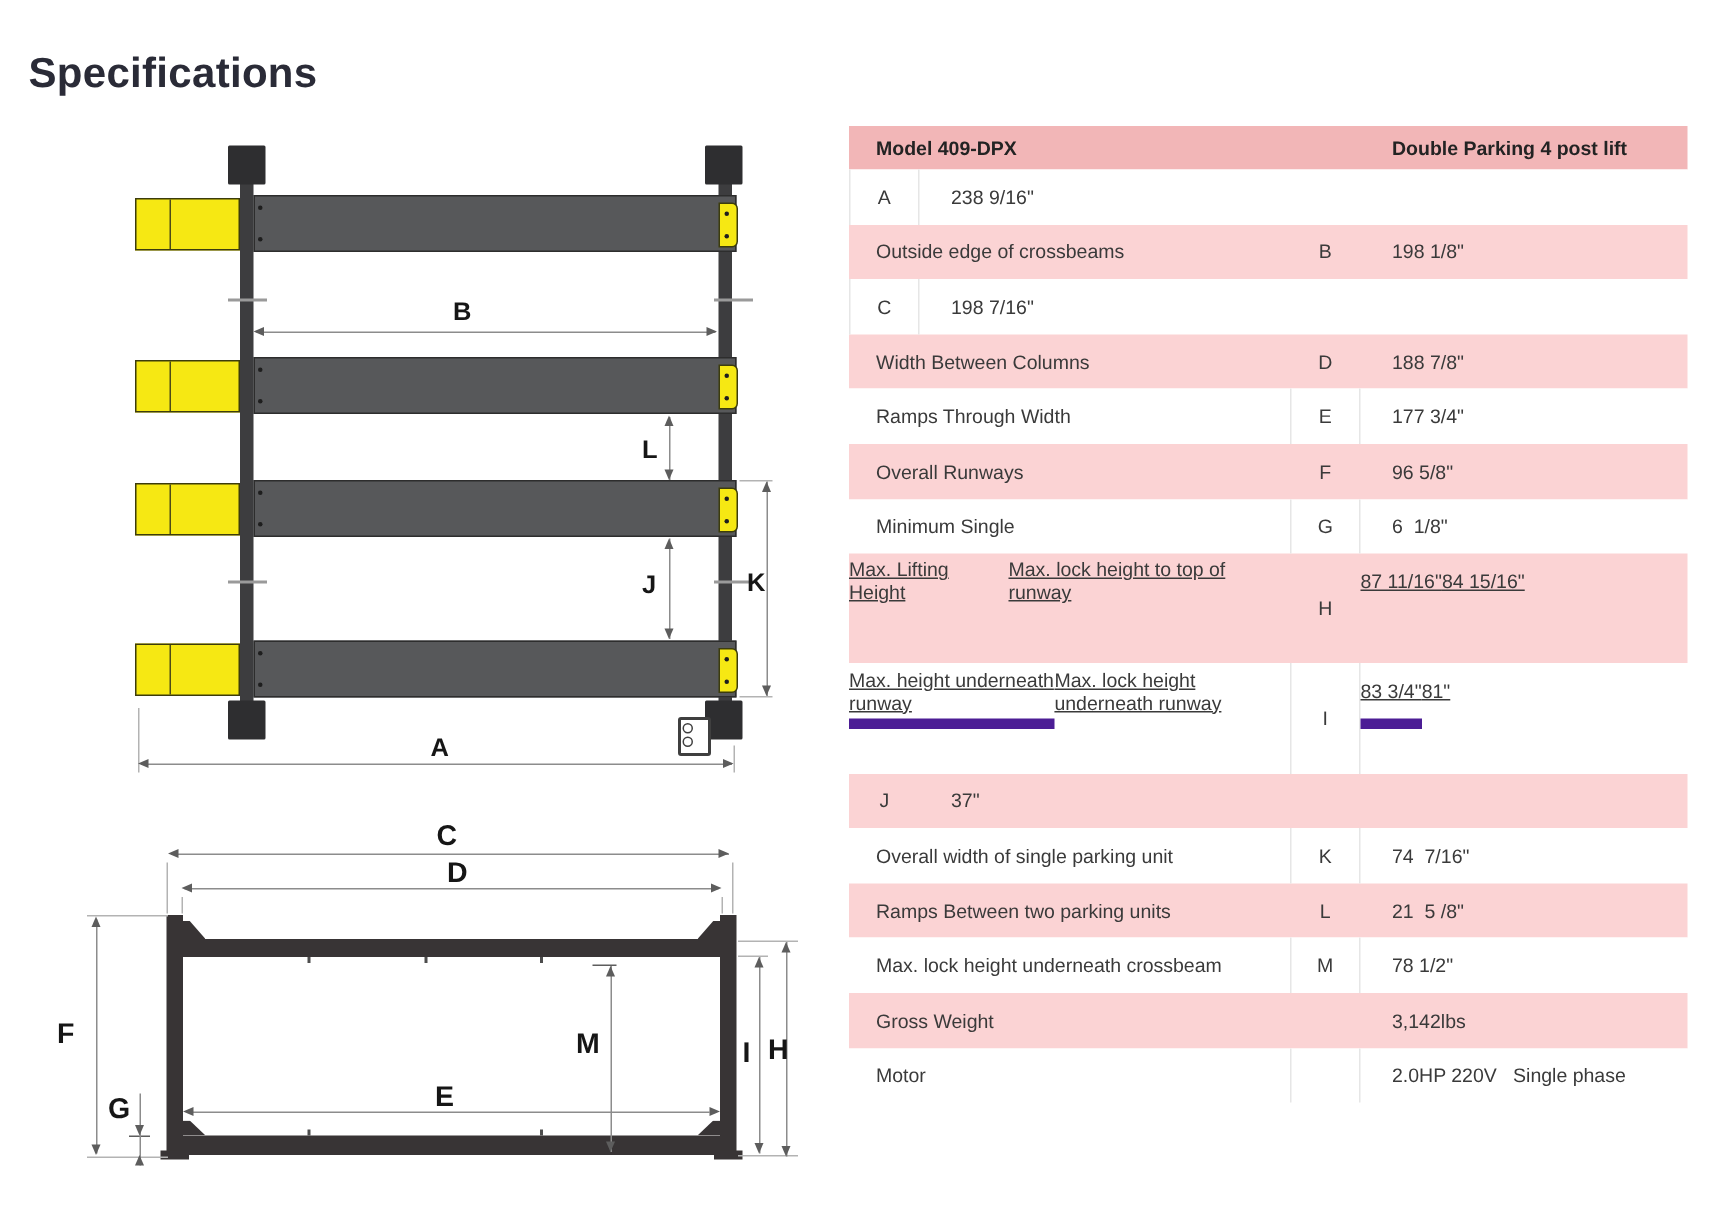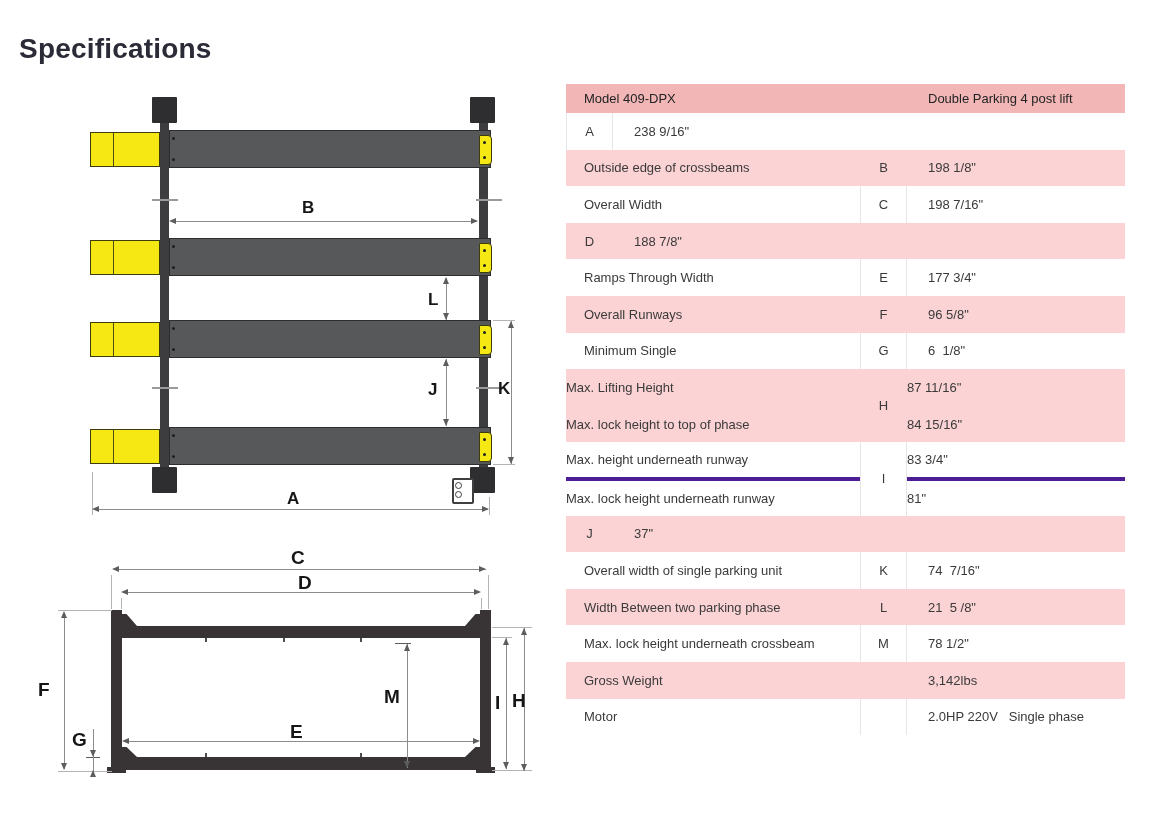--- a/index.html
+++ b/index.html
@@ -4,32 +4,32 @@
 <style>
   html,body{margin:0;padding:0;background:#ffffff;}
   #stage{position:relative;width:1152px;height:818px;background:#ffffff;overflow:hidden;
          font-family:"Liberation Sans",sans-serif;}
   .abs{position:absolute;}
   
   .page-title{position:absolute;left:19px;top:33px;font-size:28px;font-weight:bold;
               color:#2a2b37;letter-spacing:.2px;}
   
   .spec-table{position:absolute;left:566px;top:84px;width:559px;font-size:13px;color:#3a3a3a;}
-  .thead{display:flex;align-items:center;height:29px;background:#f2b6b7;font-weight:normal;color:#232323;}
+  .thead{display:flex;align-items:center;height:29px;background:#f2b6b7;font-weight:bold;color:#232323;}
   .trow{display:flex;align-items:stretch;height:36.6px;}
   .trow.pink{background:#fbd3d4;}
   .trow.white{background:#ffffff;}
   .c1{flex:1;display:flex;align-items:center;padding-left:18px;white-space:pre;}
   .c2{width:47px;display:flex;align-items:center;justify-content:center;box-sizing:border-box;}
   .c3{width:218px;display:flex;align-items:center;padding-left:21px;box-sizing:border-box;white-space:pre;}
   .trow.white .c2{border-left:1px solid #e6e6e6;border-right:1px solid #e6e6e6;}
   .dbl{height:73.2px;}
-  .stack{display:flex;flex-direction:column;}
+  .stack{display:flex;flex-direction:row;text-decoration:underline;}
   .stack>div{height:36.6px;display:flex;align-items:center;}
-  .dbl.white .stack>div:first-child{border-bottom:4px solid #4c1d95;}
+  .dbl.white .stack>div:first-child{border-bottom:7px solid #4c1d95;}
   .s1{flex:1;} .s3{width:218px;box-sizing:border-box;}
   
   .hl{position:absolute;height:1px;background:#8c8c8c;}
   .vl{position:absolute;width:1px;background:#8c8c8c;}
   .ext{background:#b3b3b3;}
   .tick{position:absolute;background:#9a9a9a;}
   .dlabel{position:absolute;font-weight:bold;color:#161616;font-size:17px;}
   .dlabel.big{font-size:19px;}
   .ar{position:absolute;width:0;height:0;}
   .ar-up{border-left:3.5px solid transparent;border-right:3.5px solid transparent;border-bottom:7px solid #5d5d5d;}
@@ -236,25 +236,25 @@
         <div class="trow white">
           <div class="c2">A</div>
           <div class="c3">238 9/16"</div>
         </div>
         <div class="trow pink">
           <div class="c1">Outside edge of crossbeams</div>
           <div class="c2">B</div>
           <div class="c3">198 1/8"</div>
         </div>
         <div class="trow white">
-          <div class="c1">Overall Width</div>
           <div class="c2">C</div>
           <div class="c3">198 7/16"</div>
         </div>
         <div class="trow pink">
+          <div class="c1">Width Between Columns</div>
           <div class="c2">D</div>
           <div class="c3">188 7/8"</div>
         </div>
         <div class="trow white">
           <div class="c1">Ramps Through Width</div>
           <div class="c2">E</div>
           <div class="c3">177 3/4"</div>
         </div>
         <div class="trow pink">
           <div class="c1">Overall Runways</div>
@@ -262,21 +262,21 @@
           <div class="c3">96 5/8"</div>
         </div>
         <div class="trow white">
           <div class="c1">Minimum Single</div>
           <div class="c2">G</div>
           <div class="c3">6  1/8"</div>
         </div>
         <div class="trow dbl pink">
           <div class="s1 stack">
             <div class="">Max. Lifting Height</div>
-            <div class="">Max. lock height to top of phase</div>
+            <div class="">Max. lock height to top of runway</div>
           </div>
           <div class="c2">H</div>
           <div class="s3 stack">
             <div class="">87 11/16"</div>
             <div class="">84 15/16"</div>
           </div>
         </div>
         <div class="trow dbl white">
           <div class="s1 stack">
             <div class="">Max. height underneath runway</div>
@@ -291,21 +291,21 @@
         <div class="trow pink">
           <div class="c2">J</div>
           <div class="c3">37"</div>
         </div>
         <div class="trow white">
           <div class="c1">Overall width of single parking unit</div>
           <div class="c2">K</div>
           <div class="c3">74  7/16"</div>
         </div>
         <div class="trow pink">
-          <div class="c1">Width Between two parking phase</div>
+          <div class="c1">Ramps Between two parking units</div>
           <div class="c2">L</div>
           <div class="c3">21  5 /8"</div>
         </div>
         <div class="trow white">
           <div class="c1">Max. lock height underneath crossbeam</div>
           <div class="c2">M</div>
           <div class="c3">78 1/2"</div>
         </div>
         <div class="trow pink">
           <div class="c1">Gross Weight</div>

